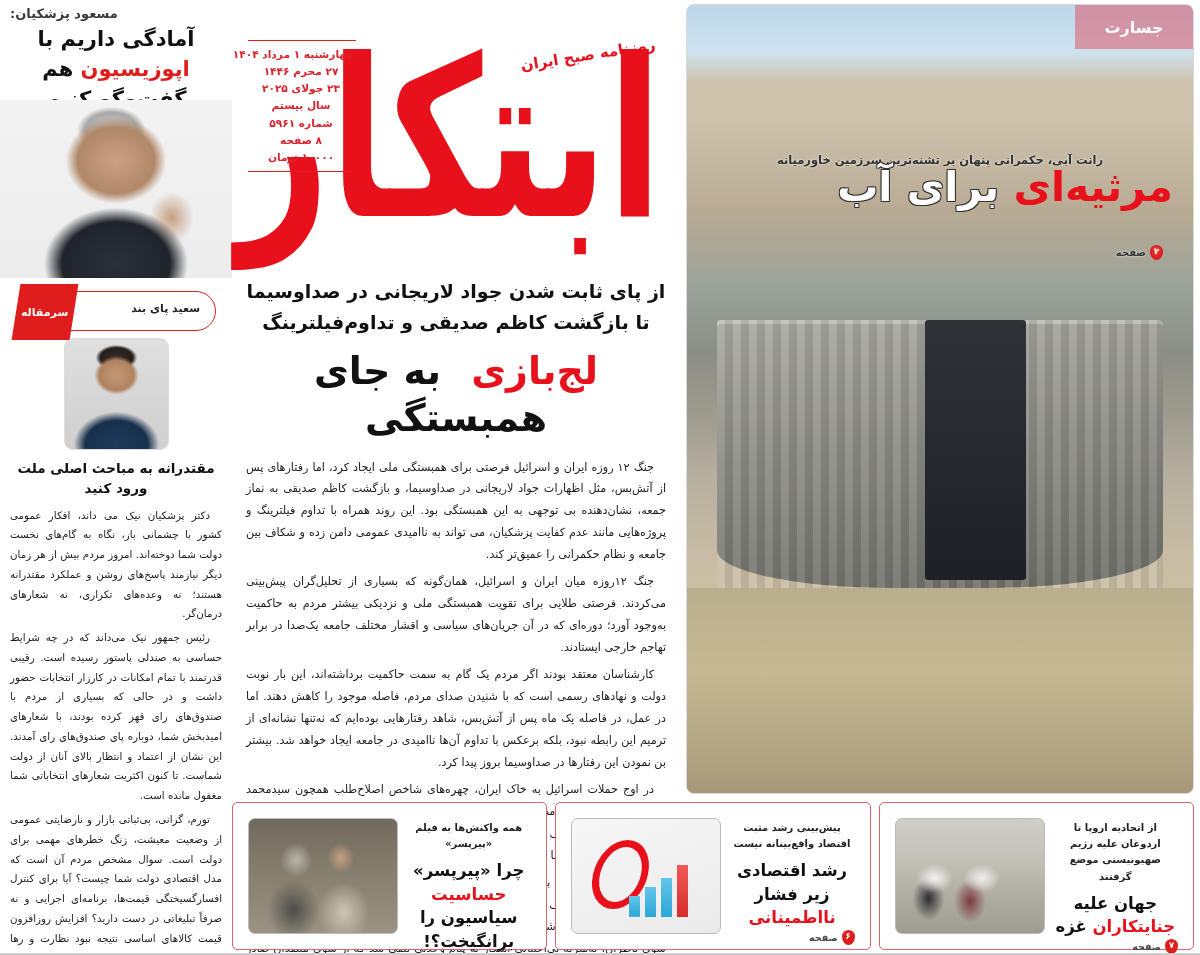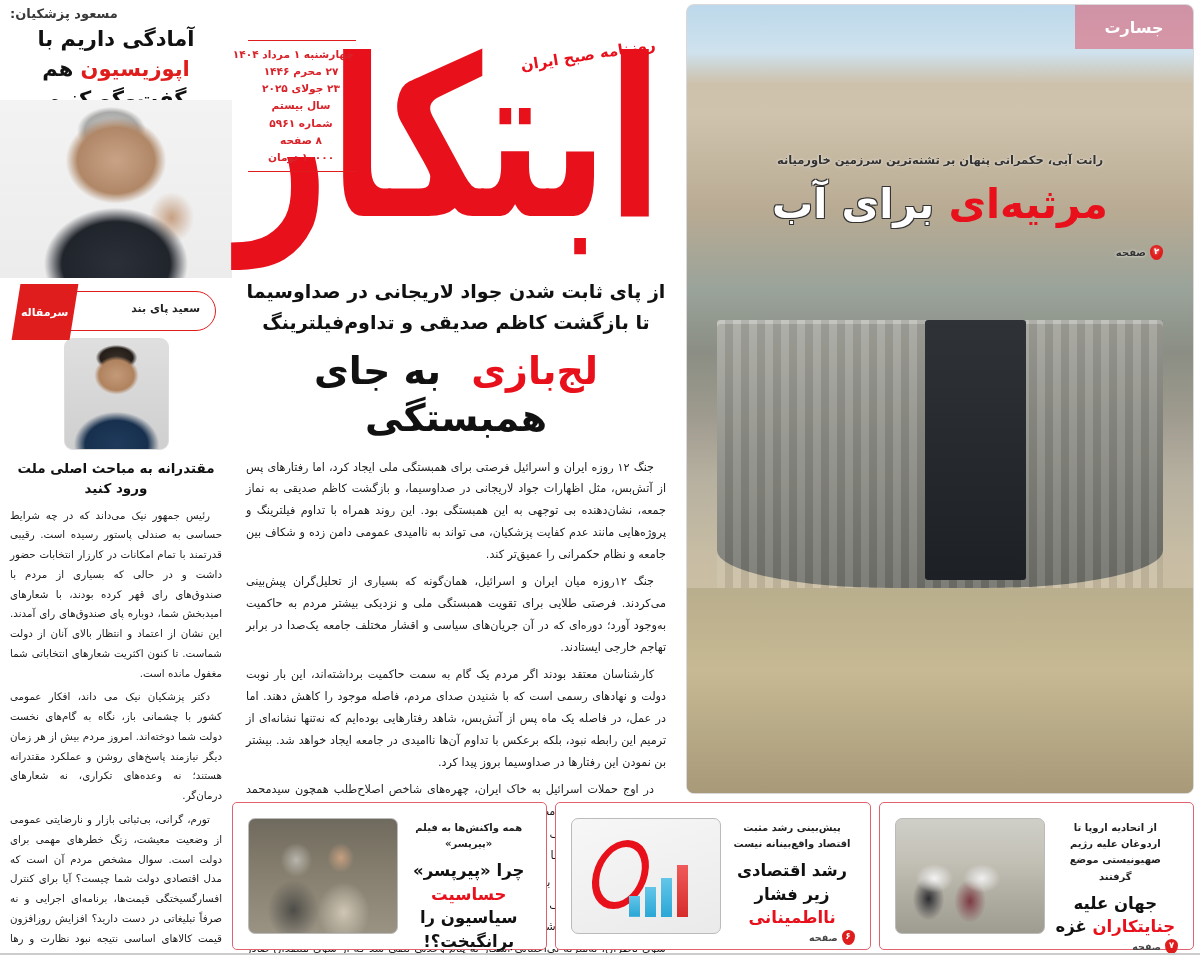--- a/index.html
+++ b/index.html
@@ -207,23 +207,23 @@
     background: linear-gradient(#b9ae8d 0%, #c6b993 40%, #a89a79 100%);
   }
   .photo-kicker {
     position: absolute; right: 18px; top: 148px;
     left: 18px;
     font-size: 11.5px; color: #333; direction: rtl;
     text-align: center; font-weight: 700;
     text-shadow: 0 0 3px rgba(255,255,255,.9);
   }
   .photo-head {
-    position: absolute; right: 20px; top: 173px; left: 20px;
+    position: absolute; right: 20px; top: 156px; left: 20px;
     font-size: 41px; font-weight: 900; direction: rtl;
-    text-align: center; line-height: 1.28;
+    line-height: 1.28;
     letter-spacing: -1px;
   }
   .photo-head .rd { color: #e8111b; }
   .photo-head .wh {
     color: #ffffff;
     text-shadow: -1px -1px 0 #333, 1px -1px 0 #333, -1px 1px 0 #333, 1px 1px 0 #333;
   }
   .photo-badge {
     position: absolute; right: 30px; top: 240px;
     display: flex; align-items: center; gap: 4px;
@@ -346,22 +346,22 @@
       <div class="ed-banner">
         <div class="ed-pill"></div>
         <div class="ed-author">سعید پای بند</div>
         <div class="ed-tag">
           <span>سرمقاله</span>
         </div>
       </div>
       <div class="ed-photo"></div>
       <div class="ed-head">مقتدرانه به مباحث اصلی ملت ورود کنید</div>
       <div class="ed-body">
+        <p>دکتر پزشکیان نیک می داند، افکار عمومی کشور با چشمانی باز، نگاه به گام‌های نخست دولت شما دوخته‌اند. امروز مردم بیش از هر زمان دیگر نیازمند پاسخ‌های روشن و عملکرد مقتدرانه هستند؛ نه وعده‌های تکراری، نه شعارهای درمان‌گر.</p>
         <p>رئیس جمهور نیک می‌داند که در چه شرایط حساسی به صندلی پاستور رسیده است. رقیبی قدرتمند با تمام امکانات در کارزار انتخابات حضور داشت و در حالی که بسیاری از مردم با صندوق‌های رای قهر کرده بودند، با شعارهای امیدبخش شما، دوباره پای صندوق‌های رای آمدند. این نشان از اعتماد و انتظار بالای آنان از دولت شماست. تا کنون اکثریت شعارهای انتخاباتی شما مغفول مانده است.</p>
-        <p>دکتر پزشکیان نیک می داند، افکار عمومی کشور با چشمانی باز، نگاه به گام‌های نخست دولت شما دوخته‌اند. امروز مردم بیش از هر زمان دیگر نیازمند پاسخ‌های روشن و عملکرد مقتدرانه هستند؛ نه وعده‌های تکراری، نه شعارهای درمان‌گر.</p>
         <p>تورم، گرانی، بی‌ثباتی بازار و نارضایتی عمومی از وضعیت معیشت، زنگ خطرهای مهمی برای دولت است. سوال مشخص مردم آن است که مدل اقتصادی دولت شما چیست؟ آیا برای کنترل افسارگسیختگی قیمت‌ها، برنامه‌ای اجرایی و نه صرفاً تبلیغاتی در دست دارید؟ افزایش روزافزون قیمت کالاهای اساسی نتیجه نبود نظارت و رها شدن بازار در دستان دلالان و رانت‌خواران است. برای مقابله با این وضعیت، جسارت و اراده لازم است؛ دو ویژگی که انتظار می‌رود در شخصیت شما وجود داشته باشد.</p>
 
       </div>
 
     </div>
   </div>
 
   <div class="center-col">
 
     <div class="masthead">

